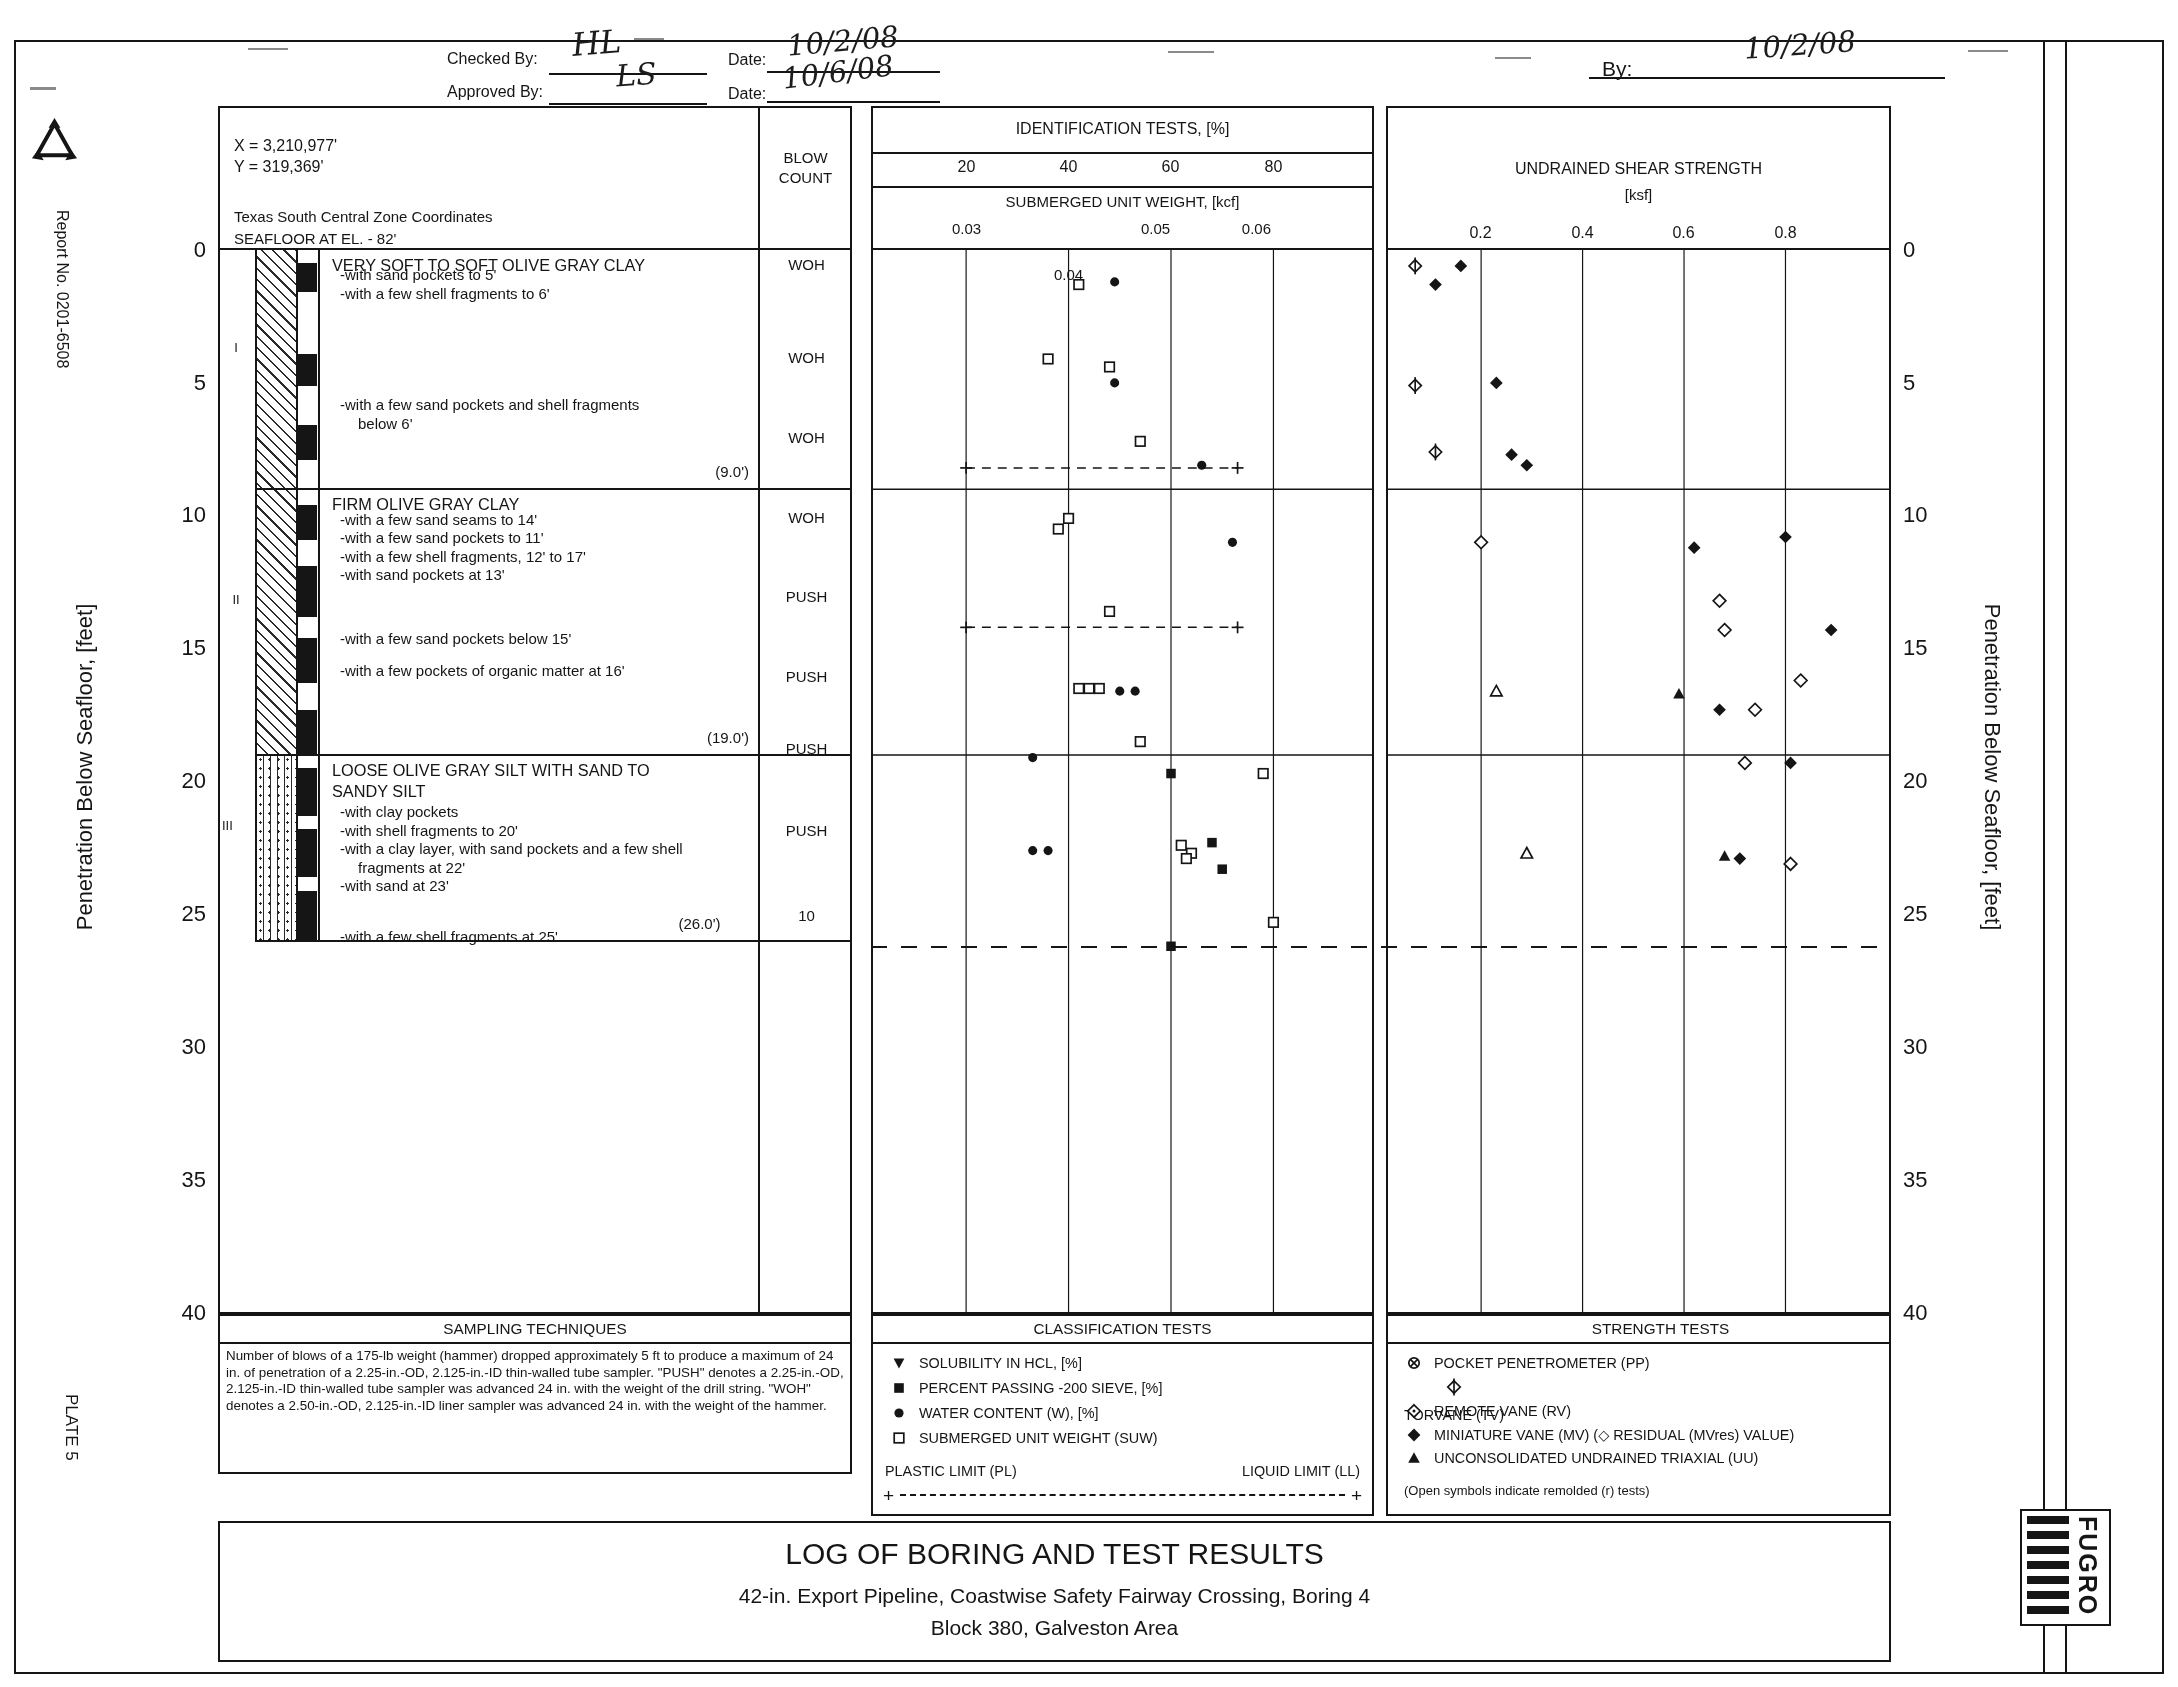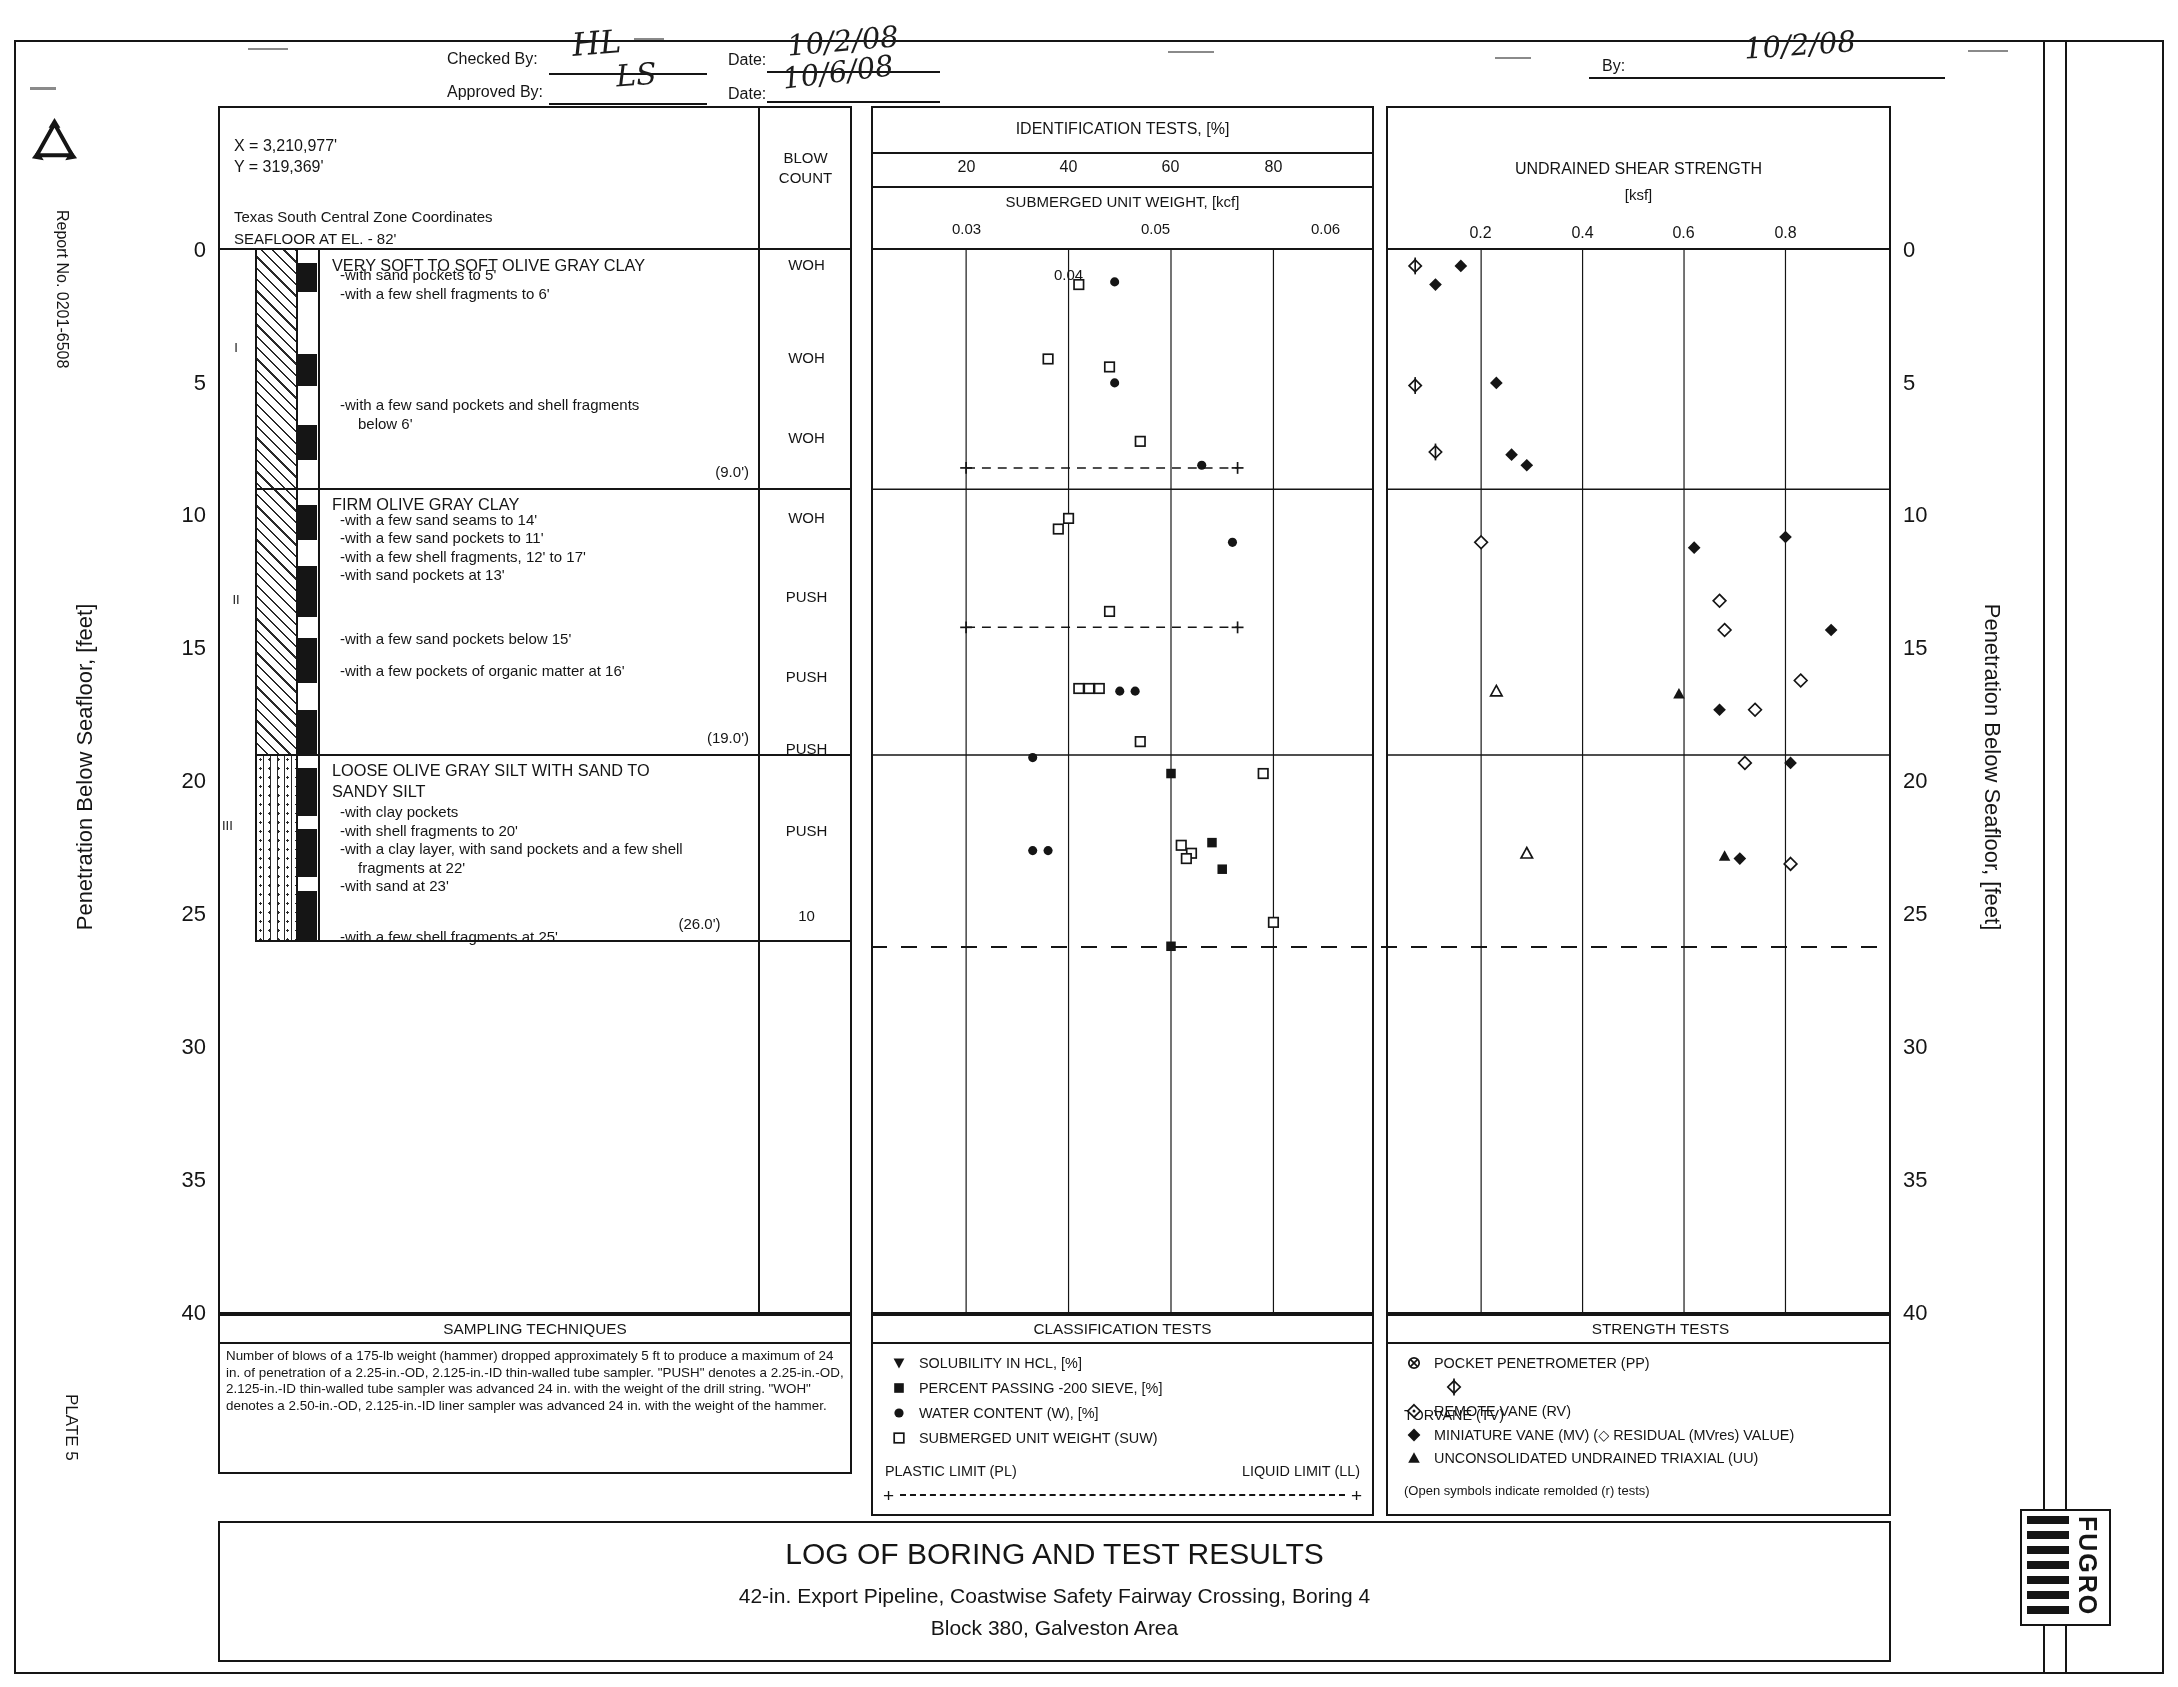--- a/index.html
+++ b/index.html
@@ -44,21 +44,21 @@
   <div class="hline" style="left:549px;top:73px;width:158px;height:1.5px;"></div>
   <div class="hline" style="left:767px;top:71px;width:173px;height:1.5px;"></div>
 
   <div class="t" style="left:447px;top:83px;font-size:16px;">Approved By:</div>
   <div class="t hand" style="left:616px;top:57px;font-size:30px;transform:rotate(-4deg);">LS</div>
   <div class="t" style="left:728px;top:85px;font-size:16px;">Date:</div>
   <div class="t hand" style="left:782px;top:55px;font-size:29px;transform:rotate(-7deg);">10/6/08</div>
   <div class="hline" style="left:549px;top:103px;width:158px;height:1.5px;"></div>
   <div class="hline" style="left:767px;top:101px;width:173px;height:1.5px;"></div>
 
-  <div class="t" style="left:1602px;top:57px;font-size:16px;">By:</div>
+  <div class="t" style="left:1602px;top:57px;font-size:21px;">By:</div>
   <div class="t hand" style="left:1744px;top:28px;font-size:29px;transform:rotate(-4deg);">10/2/08</div>
   <div class="hline" style="left:1589px;top:77px;width:356px;height:1.5px;"></div>
 
   <svg width="53" height="53" viewBox="0 0 54 54" style="position:absolute;left:28px;top:115px;">
     <path d="M27 9 L45 41 L9 41 Z" fill="none" stroke="#151515" stroke-width="4" stroke-linejoin="round"></path>
     <path d="M27 3 L33 13 L21 13 Z" fill="#151515"></path>
     <path d="M50 44 L38 46 L44 36 Z" fill="#151515"></path>
     <path d="M4 44 L16 46 L10 36 Z" fill="#151515"></path>
   </svg>
 
@@ -199,21 +199,21 @@
     <div class="tick-num" style="position: absolute; left: 1903px; top: 1169px; width: 59px;">35</div>
     <div class="tick-num" style="position: absolute; left: 147px; top: 1302px; width: 59px; text-align: right;">40</div>
     <div class="tick-num" style="position: absolute; left: 1903px; top: 1302px; width: 59px;">40</div>
     <div style="position: absolute; left: 937px; top: 158px; width: 59px; text-align: center; font-size: 16px;">20</div>
     <div style="position: absolute; left: 1039px; top: 158px; width: 59px; text-align: center; font-size: 16px;">40</div>
     <div style="position: absolute; left: 1141px; top: 158px; width: 59px; text-align: center; font-size: 16px;">60</div>
     <div style="position: absolute; left: 1244px; top: 158px; width: 59px; text-align: center; font-size: 16px;">80</div>
     <div style="position: absolute; left: 937px; top: 220px; width: 59px; text-align: center; font-size: 15px;">0.03</div>
     <div style="position: absolute; left: 1039px; top: 220px; width: 59px; text-align: center; font-size: 15px; margin-top: 46px;">0.04</div>
     <div style="position: absolute; left: 1141px; top: 220px; width: 59px; text-align: left; font-size: 15px;">0.05</div>
-    <div style="position: absolute; left: 1296px; top: 220px; width: 59px; text-align: center; font-size: 15px;">0.06</div>
+    <div style="position: absolute; left: 1212px; top: 220px; width: 59px; text-align: right; font-size: 15px;">0.06</div>
     <div style="position: absolute; left: 1451px; top: 224px; width: 59px; text-align: center; font-size: 16px;">0.2</div>
     <div style="position: absolute; left: 1553px; top: 224px; width: 59px; text-align: center; font-size: 16px;">0.4</div>
     <div style="position: absolute; left: 1654px; top: 224px; width: 59px; text-align: center; font-size: 16px;">0.6</div>
     <div style="position: absolute; left: 1756px; top: 224px; width: 59px; text-align: center; font-size: 16px;">0.8</div>
     <svg width="503" height="1063" style="position: absolute; left: 871px; top: 250px; overflow: visible;" viewBox="0 0 508 1074">
       <line x1="96" y1="0" x2="96" y2="1074" stroke="#151515" stroke-width="1.2"></line>
       <line x1="199.5" y1="0" x2="199.5" y2="1074" stroke="#151515" stroke-width="1.2"></line>
       <line x1="303" y1="0" x2="303" y2="1074" stroke="#151515" stroke-width="1.2"></line>
       <line x1="406.5" y1="0" x2="406.5" y2="1074" stroke="#151515" stroke-width="1.2"></line>
       <line x1="0" y1="241.65" x2="508" y2="241.65" stroke="#151515" stroke-width="1.6"></line>

